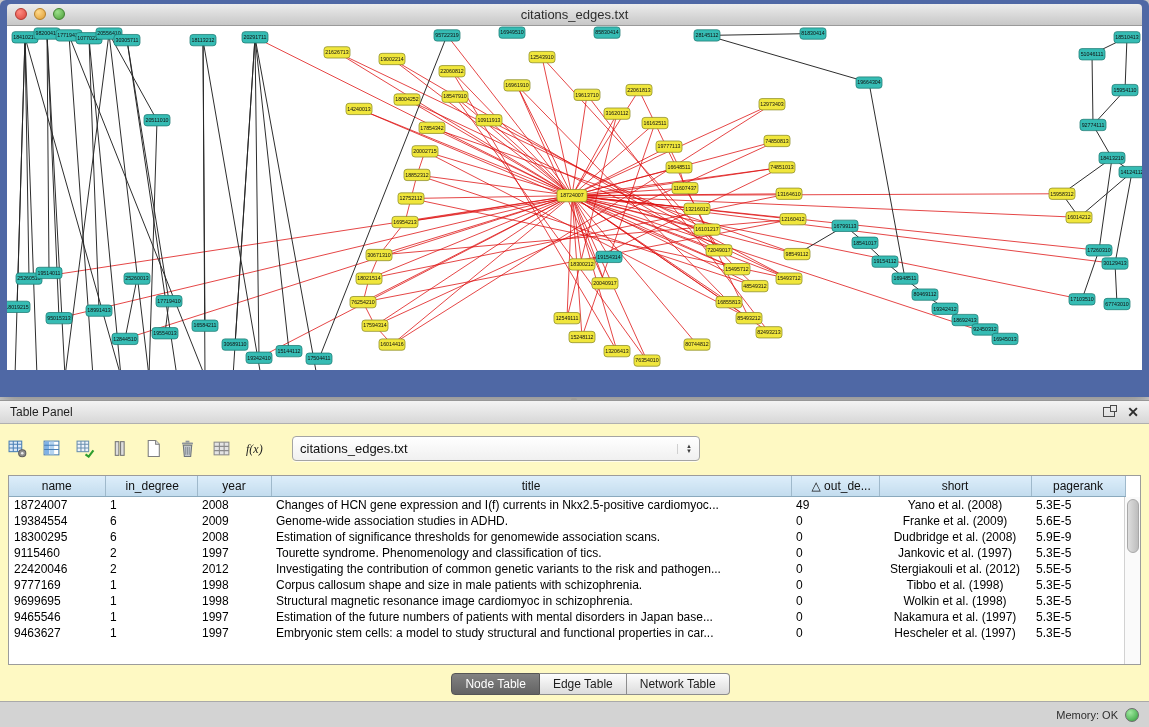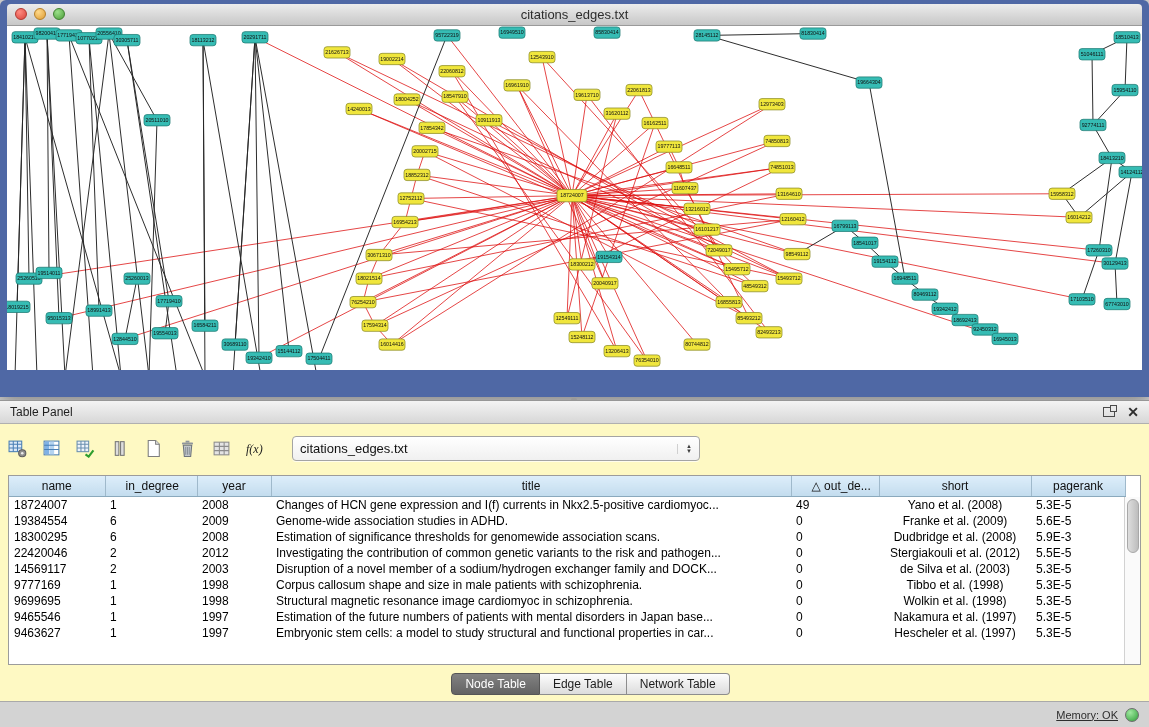--- a/index.html
+++ b/index.html
@@ -85,21 +85,21 @@
   .tab + .tab{border-left:none;}
   .tab:first-child{border-radius:4px 0 0 4px;}
   .tab:last-child{border-radius:0 4px 4px 0;}
   .tab.selected{background:linear-gradient(#828282,#636363);color:#fff;border-color:#565656;}
 
   .status-bar{
     position:absolute;bottom:0;left:0;width:100%;height:25px;
     display:flex;align-items:center;justify-content:flex-end;
     padding-right:10px;box-sizing:border-box;gap:7px;
   }
-  .memory-label{font-size:11px;color:#2e2e2e;text-decoration:underline;}
+  .memory-label{font-size:11px;color:#2e2e2e;}
   .memory-dot{width:12px;height:12px;border-radius:50%;
     background:radial-gradient(circle at 35% 30%,#9fe89f,#2f9e38);border:1px solid #6d6d6d;}
 </style>
 </head>
 <body>
 
 <div class="graph-window">
   <div class="titlebar">
     <div class="traffic">
       <span class="tl-close"></span>
@@ -803,39 +803,39 @@
             <td class="col5">Franke et al. (2009)</td>
             <td class="col6">5.6E-5</td>
           </tr>
           <tr>
             <td class="col0">18300295</td>
             <td class="col1">6</td>
             <td class="col2">2008</td>
             <td class="col3">Estimation of significance thresholds for genomewide association scans.</td>
             <td class="col4">0</td>
             <td class="col5">Dudbridge et al. (2008)</td>
-            <td class="col6">5.9E-3</td>
+            <td class="col6">5.9E-9</td>
+          </tr>
+          <tr>
+            <td class="col0">9115460</td>
+            <td class="col1">2</td>
+            <td class="col2">1997</td>
+            <td class="col3">Tourette syndrome. Phenomenology and classification of tics.</td>
+            <td class="col4">0</td>
+            <td class="col5">Jankovic et al. (1997)</td>
+            <td class="col6">5.3E-5</td>
           </tr>
           <tr>
             <td class="col0">22420046</td>
             <td class="col1">2</td>
             <td class="col2">2012</td>
             <td class="col3">Investigating the contribution of common genetic variants to the risk and pathogen...</td>
             <td class="col4">0</td>
             <td class="col5">Stergiakouli et al. (2012)</td>
             <td class="col6">5.5E-5</td>
-          </tr>
-          <tr>
-            <td class="col0">14569117</td>
-            <td class="col1">2</td>
-            <td class="col2">2003</td>
-            <td class="col3">Disruption of a novel member of a sodium/hydrogen exchanger family and DOCK...</td>
-            <td class="col4">0</td>
-            <td class="col5">de Silva et al. (2003)</td>
-            <td class="col6">5.3E-5</td>
           </tr>
           <tr>
             <td class="col0">9777169</td>
             <td class="col1">1</td>
             <td class="col2">1998</td>
             <td class="col3">Corpus callosum shape and size in male patients with schizophrenia.</td>
             <td class="col4">0</td>
             <td class="col5">Tibbo et al. (1998)</td>
             <td class="col6">5.3E-5</td>
           </tr>

